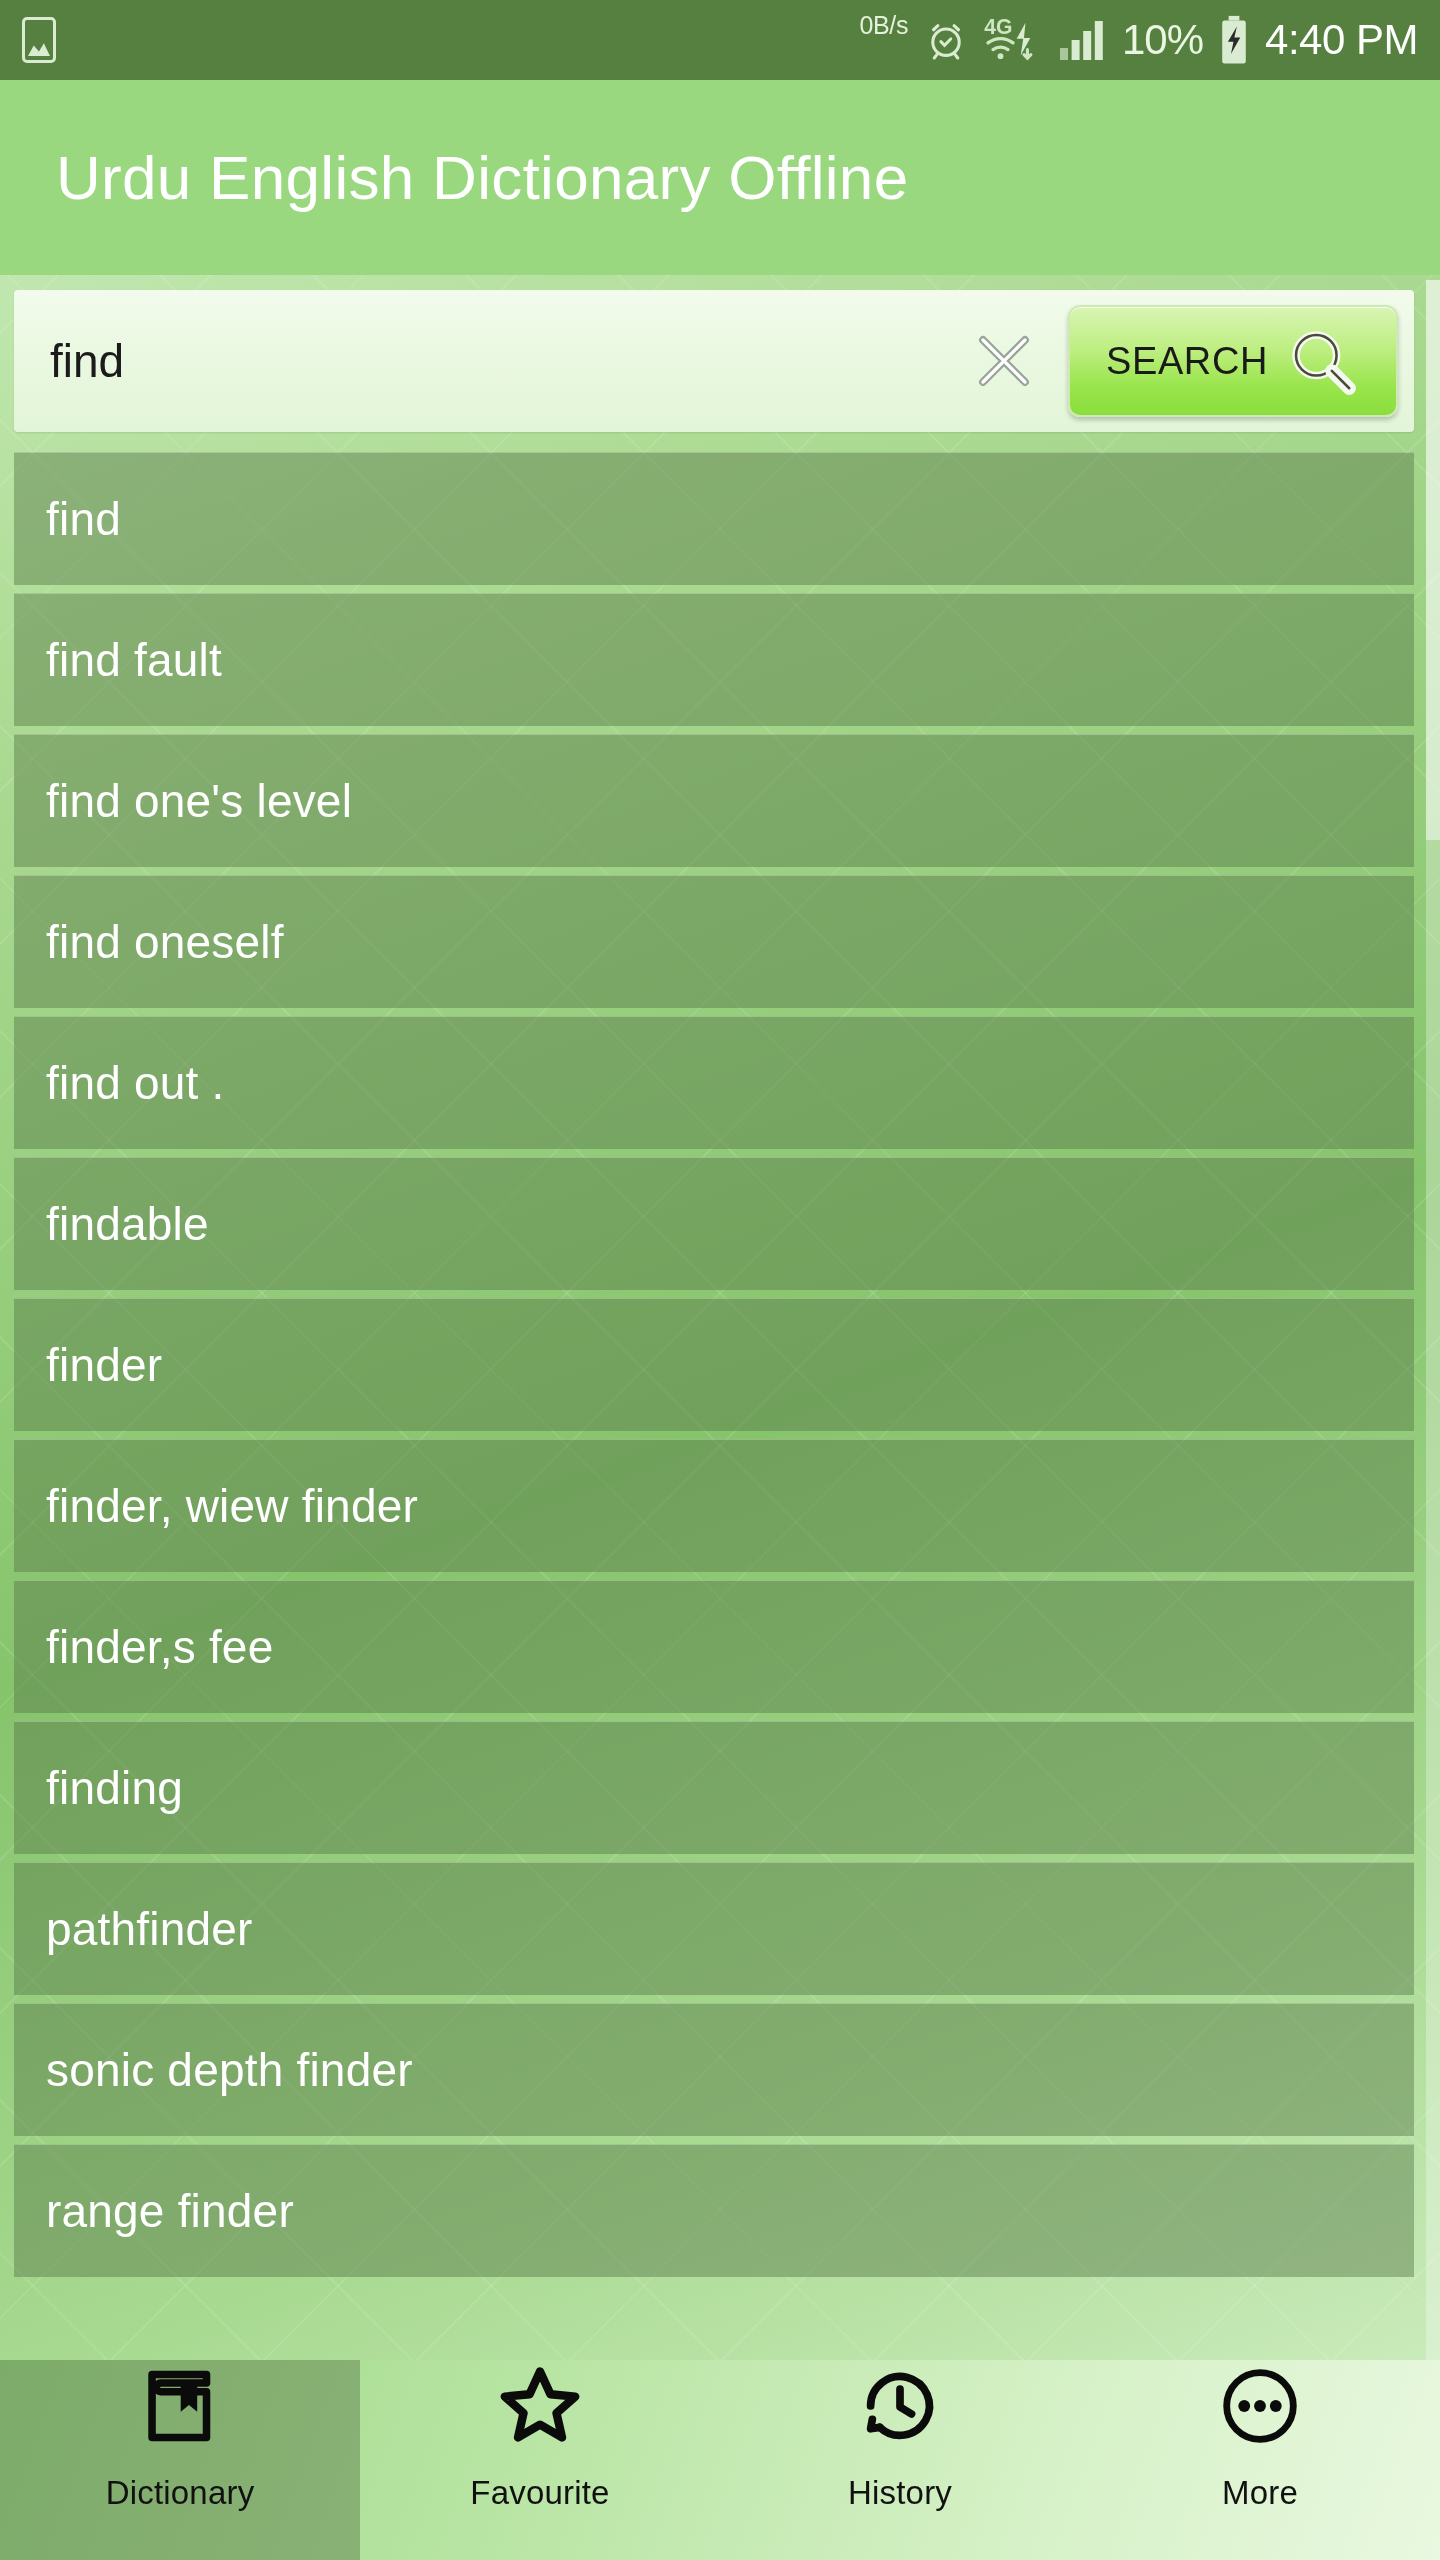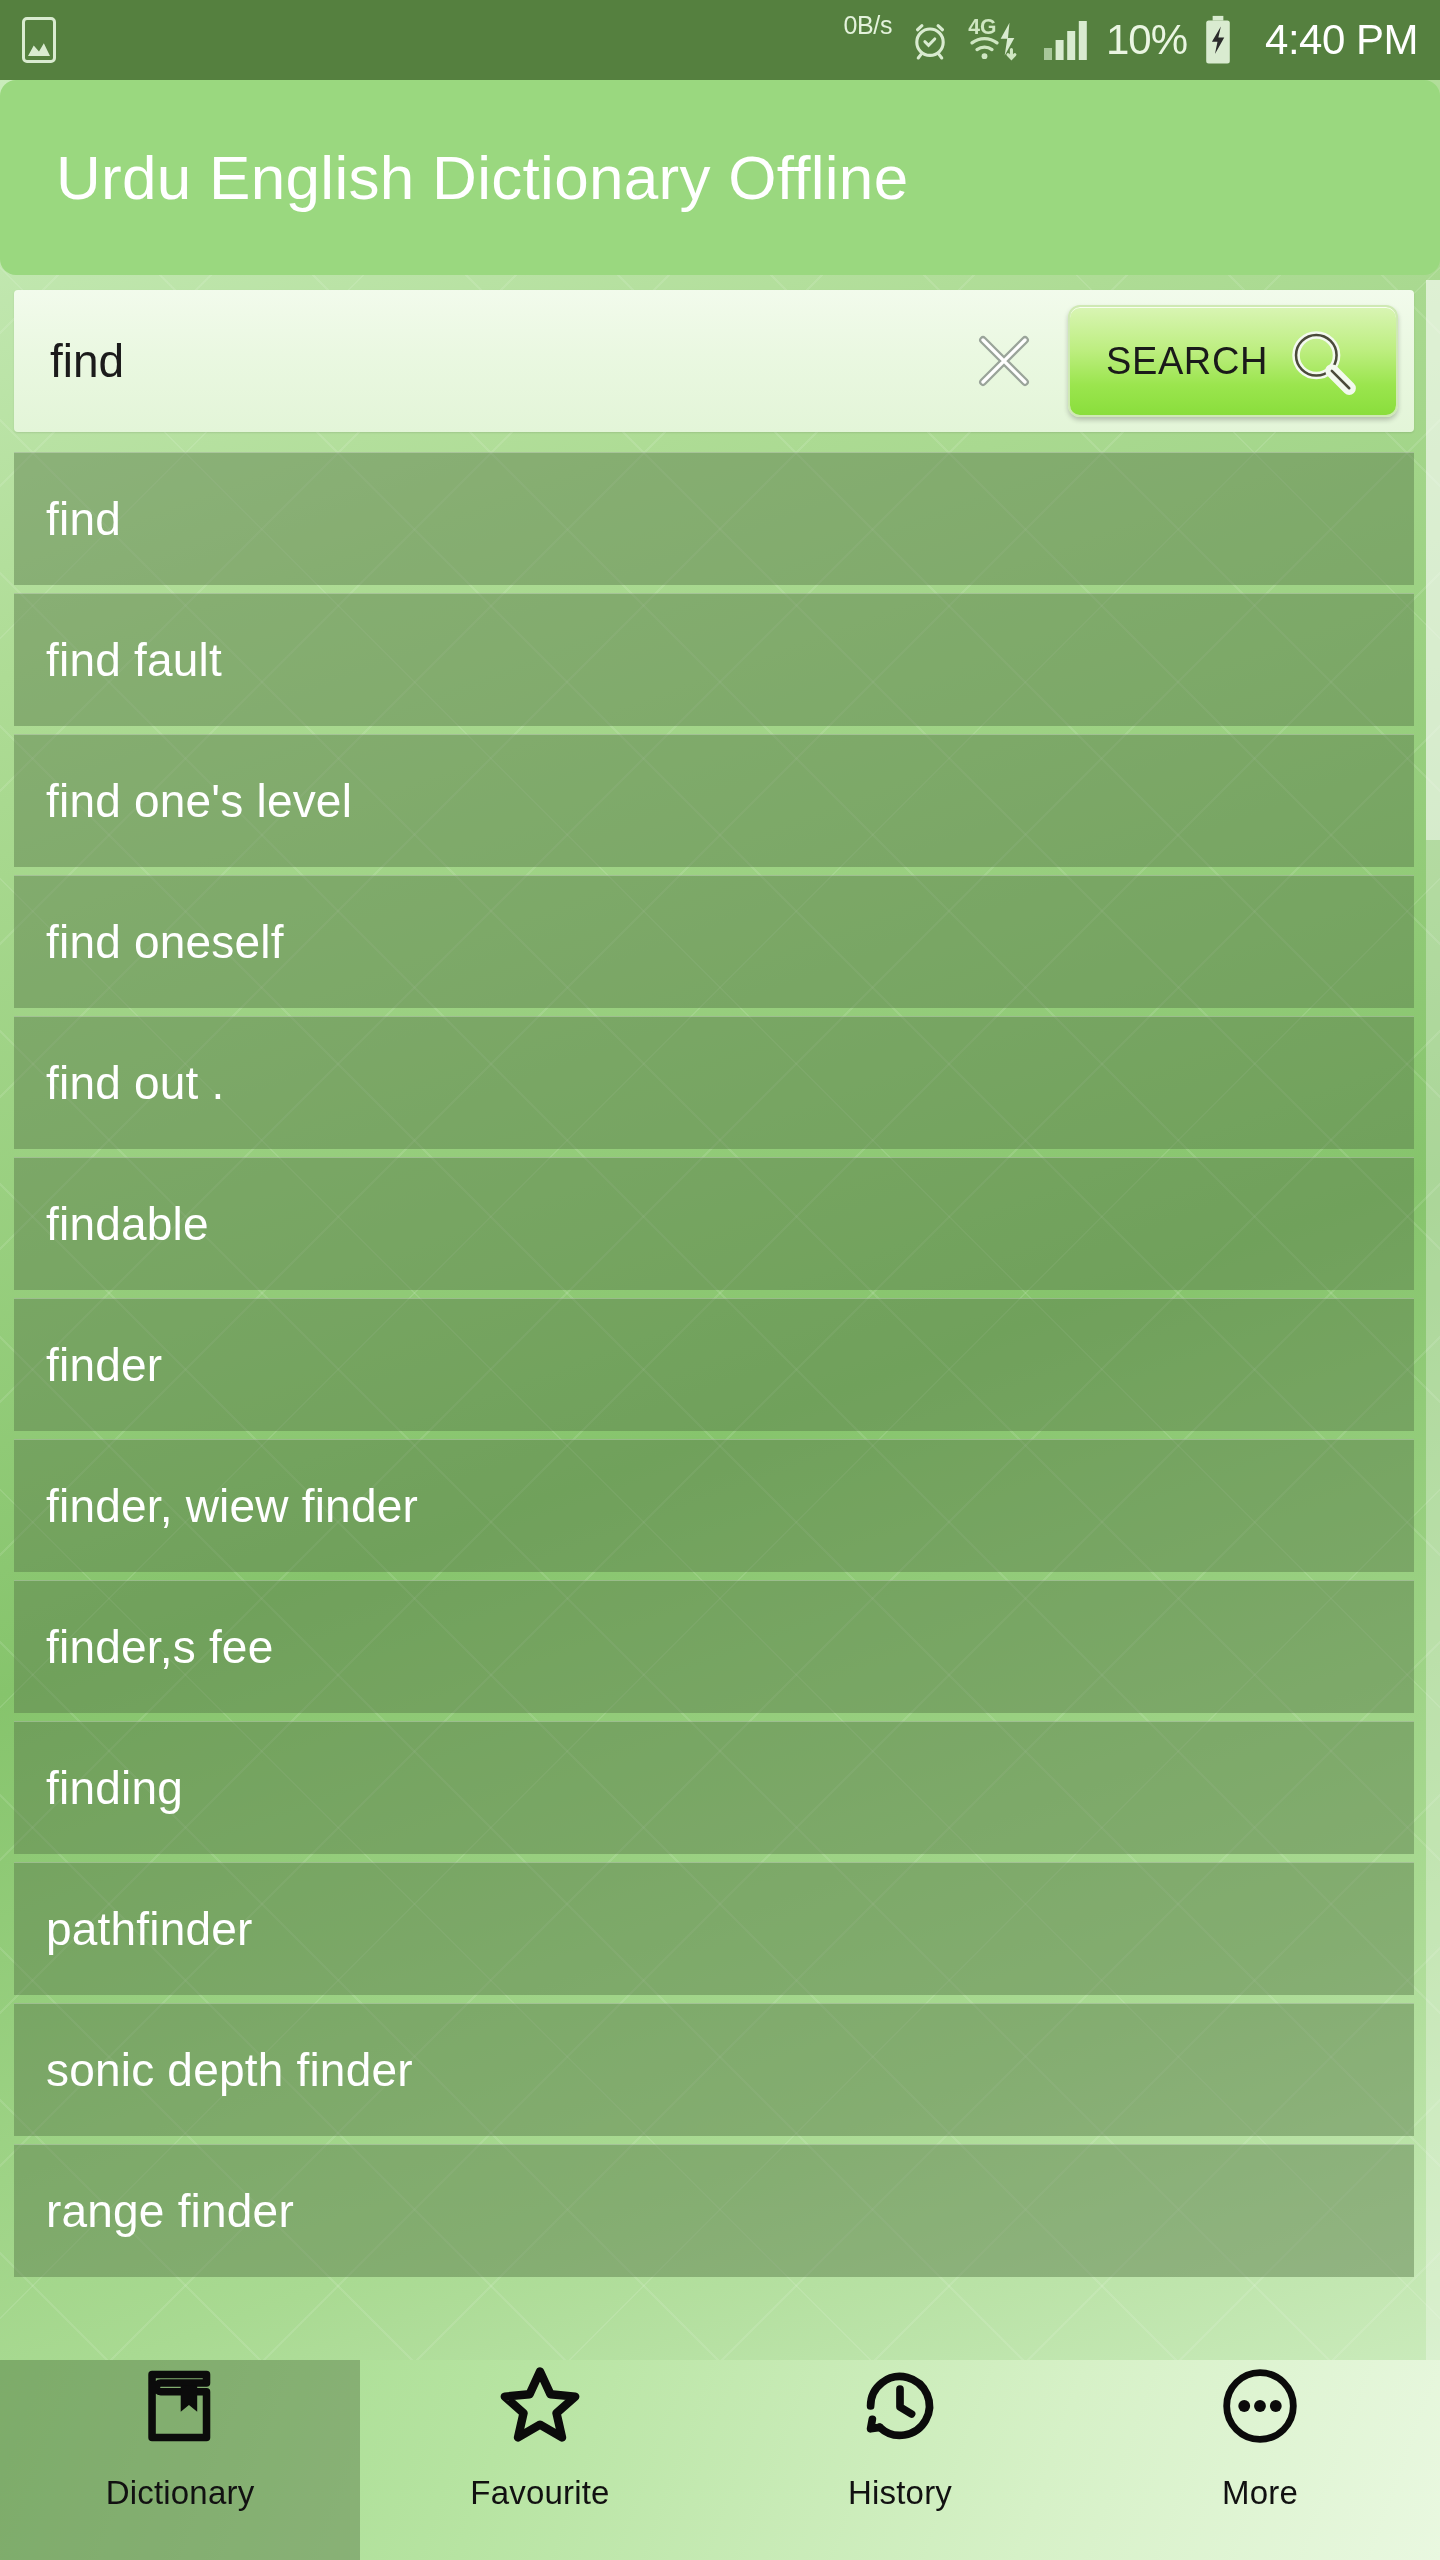--- a/index.html
+++ b/index.html
@@ -44,30 +44,29 @@
   #sb-spacer { flex:1; }
   #sb-right { display:flex; align-items:center; gap:16px; }
   .net-speed {
     display:flex; flex-direction:column;
     font-size:25px; line-height:30px; letter-spacing:-0.4px;
     color:#e4f2dc; text-align:right; font-weight:400;
   }
   .net-speed span { white-space:nowrap;margin-top:48px; }
   .sb-ico { display:block; }
   .sb-battery-pct { font-size:42px; letter-spacing:-1px; color:#eaf5e2; }
-  .sb-clock { font-size:42px; letter-spacing:-0.5px; color:#ffffff; margin-left:16px; }
+  .sb-clock { font-size:42px; letter-spacing:-0.5px; color:#ffffff; margin-left:0; }
 
   
   #header {
     position:absolute; top:80px; left:0;
     width:1440px; height:195px;
     background:#9ad87f;
     display:flex; align-items:center;
     padding-left:56px;
-    border-radius:16px;
   }
   #header-title {
     color:#ffffff;
     font-size:62px; font-weight:400; letter-spacing:0.3px;
   }
 
   
   #searchbar {
     position:absolute; top:290px; left:14px;
     width:1400px; height:142px;

